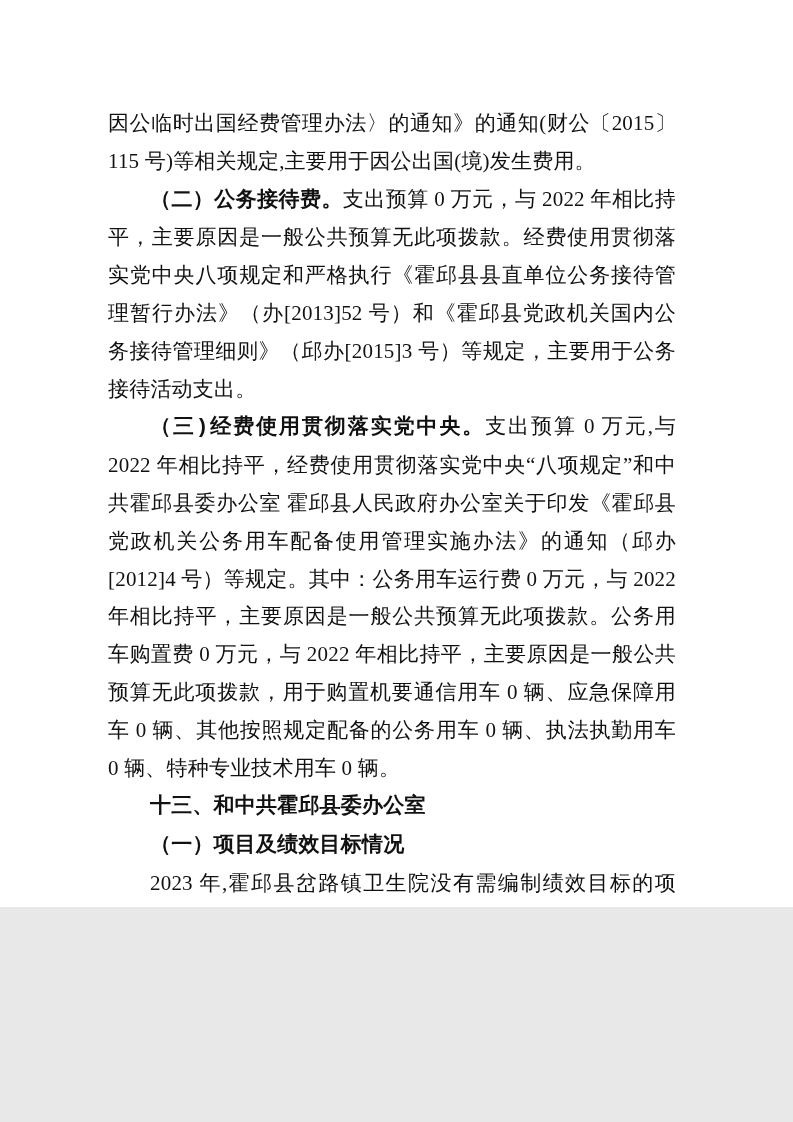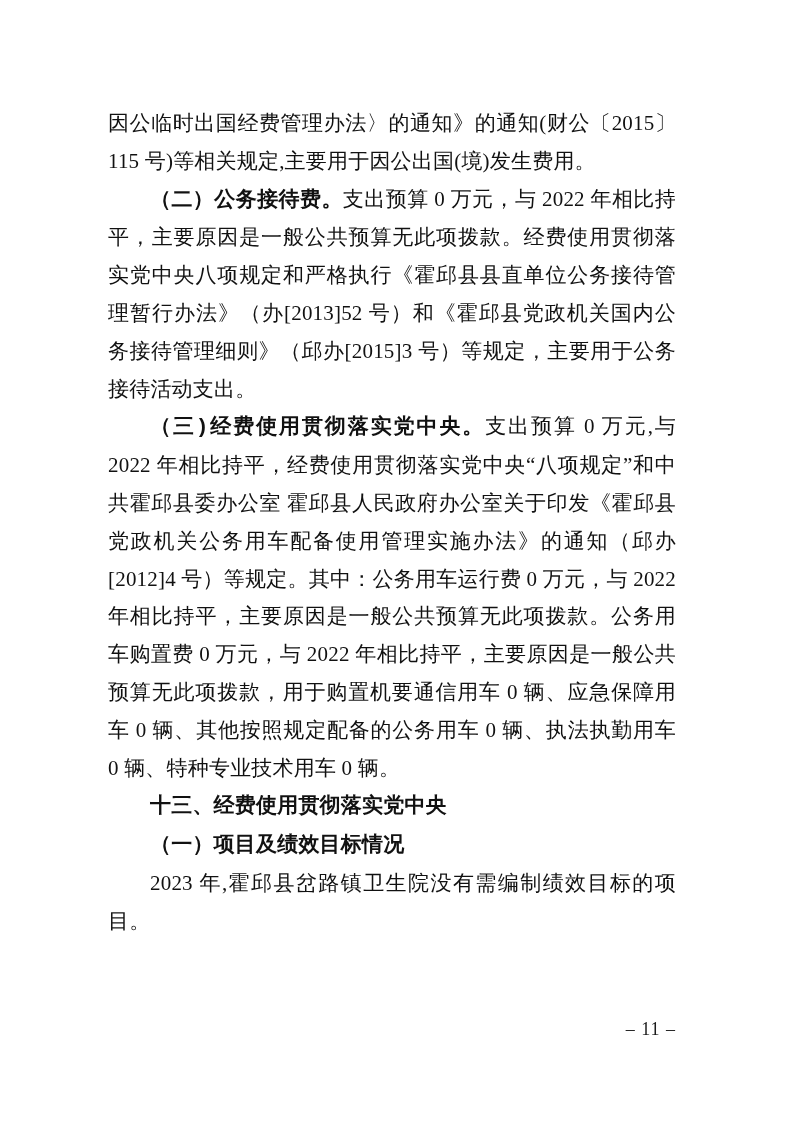--- a/index.html
+++ b/index.html
@@ -1,19 +1,19 @@
 <!DOCTYPE html>
 <html><head>
 <meta charset="utf-8">
 <style>
   html, body { margin: 0; padding: 0; background: #e8e8e8; }
   .page {
     position: relative;
     width: 793px;
-    height: 1122px;
+    height: 907px;
     margin: 0 auto;
     background: #ffffff;
     overflow: hidden;
     font-family: "Liberation Serif", "DejaVu Serif", serif;
     color: #111111;
   }
   .doc-body {
     position: absolute;
     left: 108px;
     top: 105px;
@@ -43,18 +43,18 @@
   }
 </style>
 </head>
 <body>
 
 <div class="page">
   <div class="doc-body">
       <p><span>因公临时出国经费管理办法〉的通知》的通知(财公〔2015〕115 号)等相关规定,主要用于因公出国(境)发生费用。</span></p>
       <p class="indent"><span class="seg-bold">（二）公务接待费。</span><span>支出预算 0 万元，与 2022 年相比持平，主要原因是一般公共预算无此项拨款。经费使用贯彻落实党中央八项规定和严格执行《霍邱县县直单位公务接待管理暂行办法》（办[2013]52 号）和《霍邱县党政机关国内公务接待管理细则》（邱办[2015]3 号）等规定，主要用于公务接待活动支出。</span></p>
       <p class="indent"><span class="seg-bold">（三)经费使用贯彻落实党中央。</span><span>支出预算 0 万元,与 2022 年相比持平，经费使用贯彻落实党中央“八项规定”和中共霍邱县委办公室 霍邱县人民政府办公室关于印发《霍邱县党政机关公务用车配备使用管理实施办法》的通知（邱办[2012]4 号）等规定。其中：公务用车运行费 0 万元，与 2022 年相比持平，主要原因是一般公共预算无此项拨款。公务用车购置费 0 万元，与 2022 年相比持平，主要原因是一般公共预算无此项拨款，用于购置机要通信用车 0 辆、应急保障用车 0 辆、其他按照规定配备的公务用车 0 辆、执法执勤用车 0 辆、特种专业技术用车 0 辆。</span></p>
-      <p class="indent"><span class="seg-bold">十三、经费使用贯彻落实党中央</span></p>
+      <p class="indent"><span class="seg-bold">十三、和中共霍邱县委办公室</span></p>
       <p class="indent"><span class="seg-bold">（一）项目及绩效目标情况</span></p>
       <p class="indent"><span>2023 年,霍邱县岔路镇卫生院没有需编制绩效目标的项目。</span></p>
     </div>
   <div class="page-footer">– 11 –</div>
 </div>
 
 </body></html>

